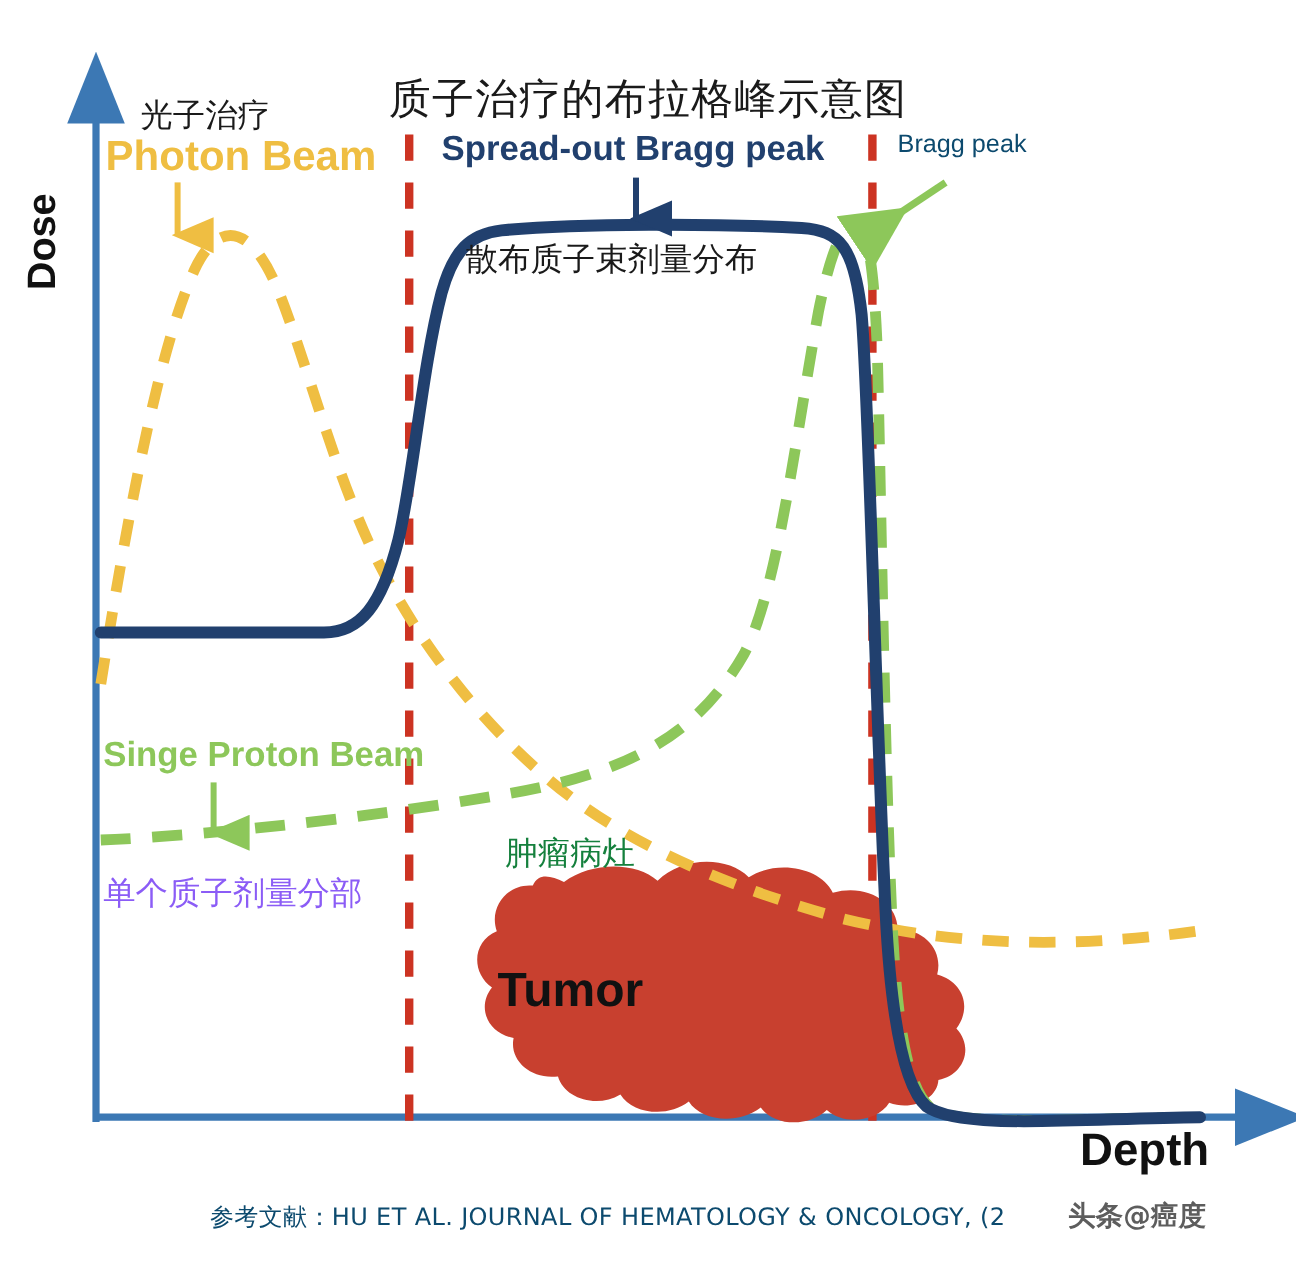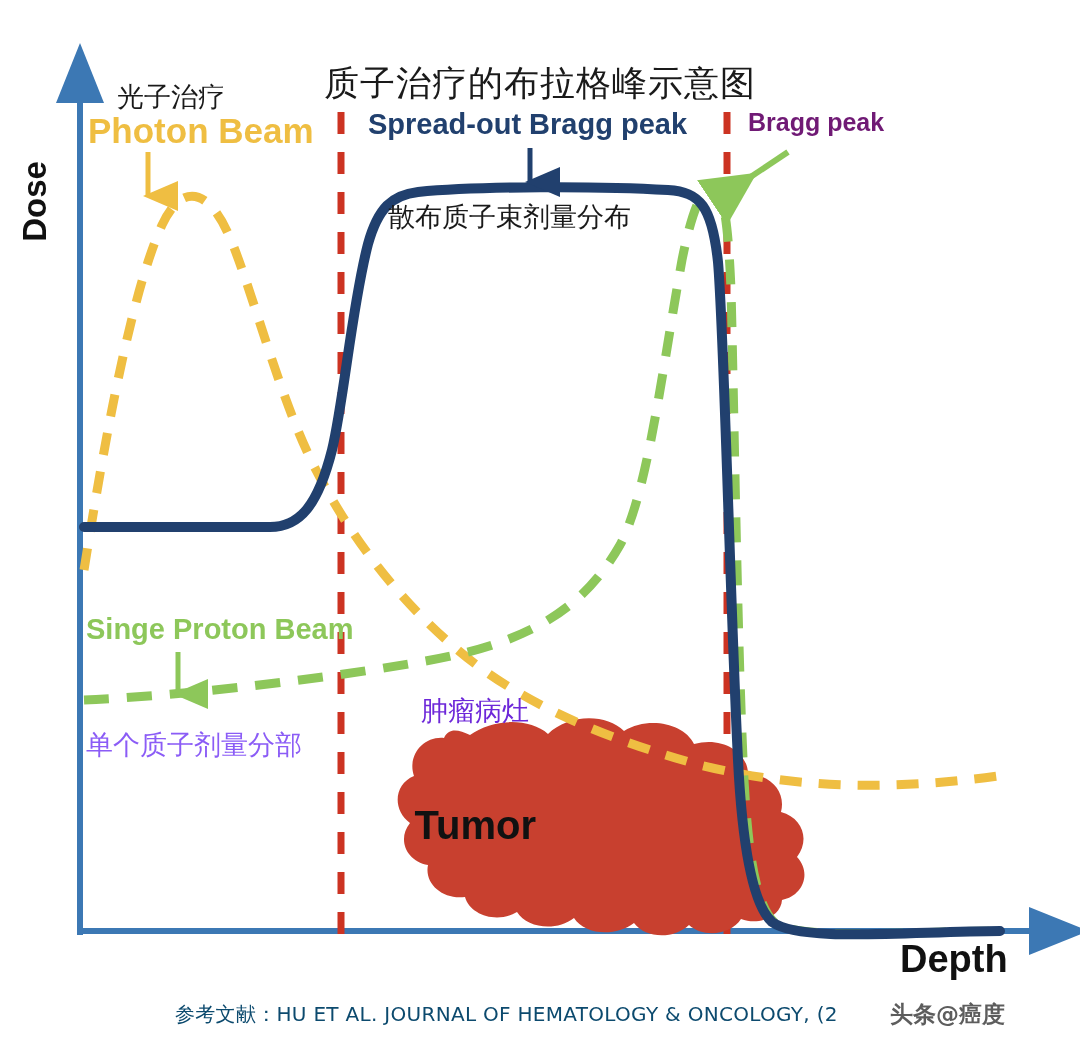--- a/index.html
+++ b/index.html
@@ -55,23 +55,23 @@
     color: #EFBE42;
   }
   #sobp-en {
     left: 368px; top: 110px;
     font-size: 29px;
     font-weight: bold;
     color: #21406E;
   }
   #bragg-en {
     left: 748px; top: 110px;
-    font-size: 25px;
-    font-weight: bold;
-    color: #701a75;
+    font-size: 21px;
+    font-weight: normal;
+    color: #0c4a6e;
   }
   #sobp-cn {
     left: 388px; top: 203px;
     font-size: 27px;
     color: #1a1a1a;
     font-family: "DejaVu Sans", sans-serif;
   }
   #single-en {
     left: 86px; top: 615px;
     font-size: 29px;
@@ -80,21 +80,21 @@
   }
   #single-cn {
     left: 86px; top: 731px;
     font-size: 27px;
     color: #8b5cf6;
     font-family: "DejaVu Sans", sans-serif;
   }
   #tumor-cn {
     left: 475px; top: 698px;
     font-size: 27px;
-    color: #6d28d9;
+    color: #15803d;
     font-family: Liberation Serif, serif;
     text-align: right;
   }
   #tumor-en {
     left: 475px; top: 805px;
     font-size: 40px;
     font-weight: bold;
     color: #111111;
   }
   #axis-y-label {

